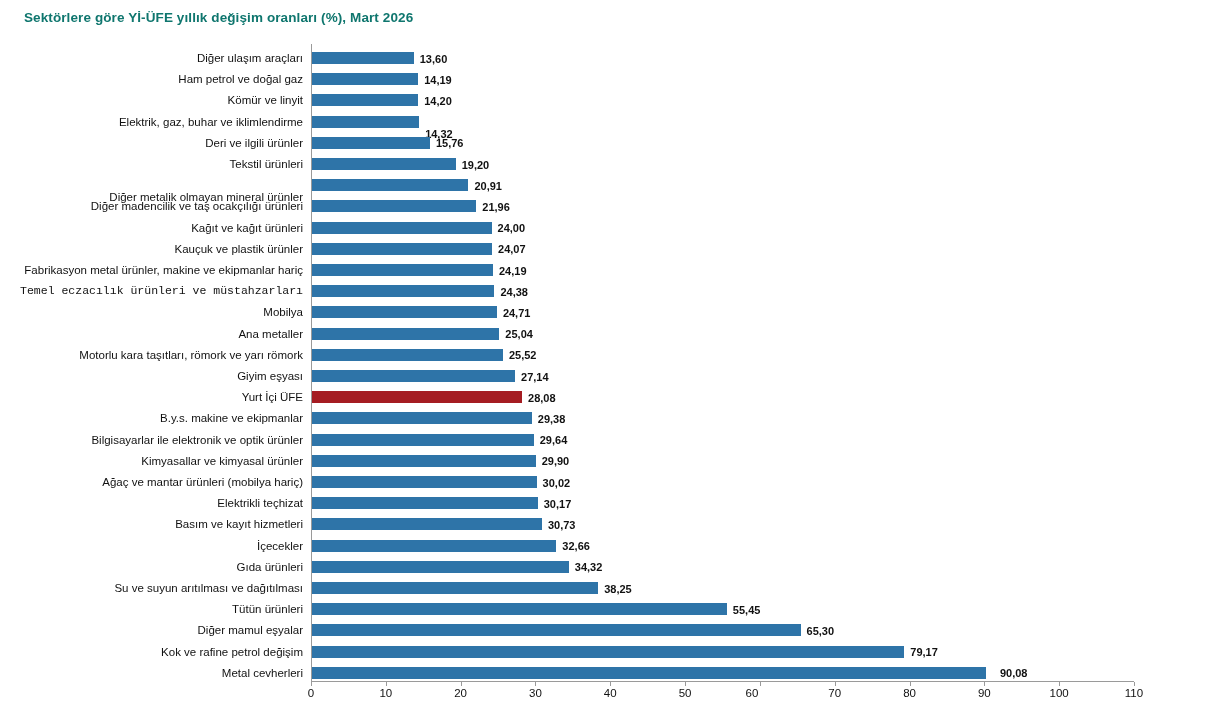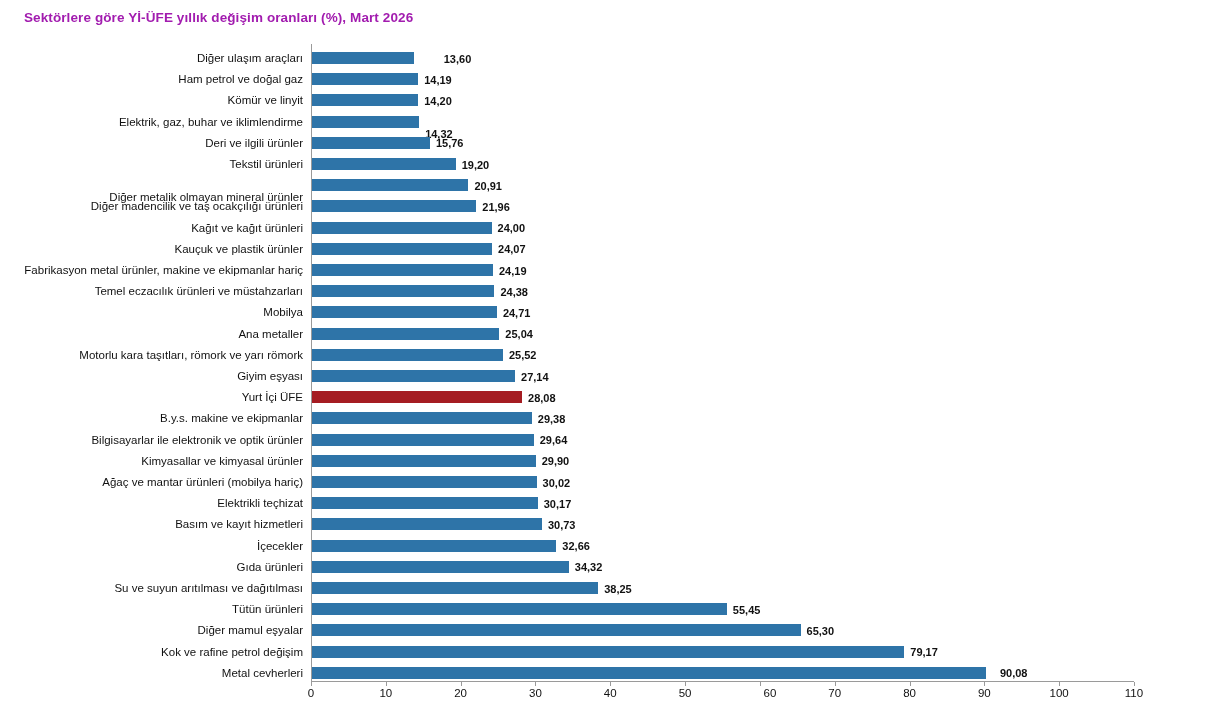--- a/index.html
+++ b/index.html
@@ -14,21 +14,21 @@
     color: #1a1a1a;
     position: relative;
     overflow: hidden;
   }
   #chart-title {
     position: absolute;
     left: 24px;
     top: 10px;
     font-size: 13.5px;
     font-weight: bold;
-    color: #a21caf;
+    color: #0f766e;
     letter-spacing: 0.1px;
   }
   #plot-wrap {
     position: absolute;
     left: 0;
     top: 44px;
     width: 1225px;
     height: 660px;
   }
   #labels-col {
@@ -108,21 +108,21 @@
       <div class="cat-label" style="top: 29.2px;">Ham petrol ve doğal gaz</div>
       <div class="cat-label" style="top: 50.4px;">Kömür ve linyit</div>
       <div class="cat-label" style="top: 71.6px;">Elektrik, gaz, buhar ve iklimlendirme</div>
       <div class="cat-label" style="top: 92.8px;">Deri ve ilgili ürünler</div>
       <div class="cat-label" style="top: 114px;">Tekstil ürünleri</div>
       <div class="cat-label" style="top: 135.2px; margin-top: 12px;">Diğer metalik olmayan mineral ürünler</div>
       <div class="cat-label" style="top: 156.4px;">Diğer madencilik ve taş ocakçılığı ürünleri</div>
       <div class="cat-label" style="top: 177.6px;">Kağıt ve kağıt ürünleri</div>
       <div class="cat-label" style="top: 198.8px;">Kauçuk ve plastik ürünler</div>
       <div class="cat-label" style="top: 220px;">Fabrikasyon metal ürünler, makine ve ekipmanlar hariç</div>
-      <div class="cat-label" style="top: 241.2px;">Temel eczacılık ürünleri ve müstahzarları</div>
+      <div class="cat-label" style="top: 241.2px; font-family: Liberation Mono, monospace;">Temel eczacılık ürünleri ve müstahzarları</div>
       <div class="cat-label" style="top: 262.4px;">Mobilya</div>
       <div class="cat-label" style="top: 283.6px;">Ana metaller</div>
       <div class="cat-label" style="top: 304.8px;">Motorlu kara taşıtları, römork ve yarı römork</div>
       <div class="cat-label" style="top: 326px;">Giyim eşyası</div>
       <div class="cat-label" style="top: 347.2px;">Yurt İçi ÜFE</div>
       <div class="cat-label" style="top: 368.4px;">B.y.s. makine ve ekipmanlar</div>
       <div class="cat-label" style="top: 389.6px;">Bilgisayarlar ile elektronik ve optik ürünler</div>
       <div class="cat-label" style="top: 410.8px;">Kimyasallar ve kimyasal ürünler</div>
       <div class="cat-label" style="top: 432px;">Ağaç ve mantar ürünleri (mobilya hariç)</div>
       <div class="cat-label" style="top: 453.2px;">Elektrikli teçhizat</div>
@@ -130,21 +130,21 @@
       <div class="cat-label" style="top: 495.6px;">İçecekler</div>
       <div class="cat-label" style="top: 516.8px;">Gıda ürünleri</div>
       <div class="cat-label" style="top: 538px;">Su ve suyun arıtılması ve dağıtılması</div>
       <div class="cat-label" style="top: 559.2px;">Tütün ürünleri</div>
       <div class="cat-label" style="top: 580.4px;">Diğer mamul eşyalar</div>
       <div class="cat-label" style="top: 601.6px;">Kok ve rafine petrol değişim</div>
       <div class="cat-label" style="top: 622.8px;">Metal cevherleri</div>
     </div>
   <div id="plot-area">
       <div class="bar" style="left: 0px; top: 8px; width: 101.753px; height: 12px;"></div>
-      <div class="bar-value" style="left: 107.753px; top: 8.5px; margin-left: 24px;">13,60</div>
+      <div class="bar-value" style="left: 107.753px; top: 8.5px;">13,60</div>
       <div class="bar" style="left: 0px; top: 29.2px; width: 106.167px; height: 12px;"></div>
       <div class="bar-value" style="left: 112.167px; top: 29.7px;">14,19</div>
       <div class="bar" style="left: 0px; top: 50.4px; width: 106.242px; height: 12px;"></div>
       <div class="bar-value" style="left: 112.242px; top: 50.9px;">14,20</div>
       <div class="bar" style="left: 0px; top: 71.6px; width: 107.14px; height: 12px;"></div>
       <div class="bar-value" style="left: 113.14px; top: 72.1px; margin-top: 12px;">14,32</div>
       <div class="bar" style="left: 0px; top: 92.8px; width: 117.913px; height: 12px;"></div>
       <div class="bar-value" style="left: 123.913px; top: 93.3px;">15,76</div>
       <div class="bar" style="left: 0px; top: 114px; width: 143.651px; height: 12px;"></div>
       <div class="bar-value" style="left: 149.651px; top: 114.5px;">19,20</div>
@@ -204,21 +204,21 @@
       <div class="tick-label" style="left: 74.8182px;">10</div>
       <div class="tick-mark" style="left: 149.636px;"></div>
       <div class="tick-label" style="left: 149.636px;">20</div>
       <div class="tick-mark" style="left: 224.455px;"></div>
       <div class="tick-label" style="left: 224.455px;">30</div>
       <div class="tick-mark" style="left: 299.273px;"></div>
       <div class="tick-label" style="left: 299.273px;">40</div>
       <div class="tick-mark" style="left: 374.091px;"></div>
       <div class="tick-label" style="left: 374.091px;">50</div>
       <div class="tick-mark" style="left: 448.909px;"></div>
-      <div class="tick-label" style="left: 445px; padding-left: 28px;">60</div>
+      <div class="tick-label" style="left: 427px; padding-left: 28px;">60</div>
       <div class="tick-mark" style="left: 523.727px;"></div>
       <div class="tick-label" style="left: 523.727px;">70</div>
       <div class="tick-mark" style="left: 598.545px;"></div>
       <div class="tick-label" style="left: 598.545px;">80</div>
       <div class="tick-mark" style="left: 673.364px;"></div>
       <div class="tick-label" style="left: 673.364px;">90</div>
       <div class="tick-mark" style="left: 748.182px;"></div>
       <div class="tick-label" style="left: 748.182px;">100</div>
       <div class="tick-mark" style="left: 823px;"></div>
       <div class="tick-label" style="left: 823px;">110</div>

